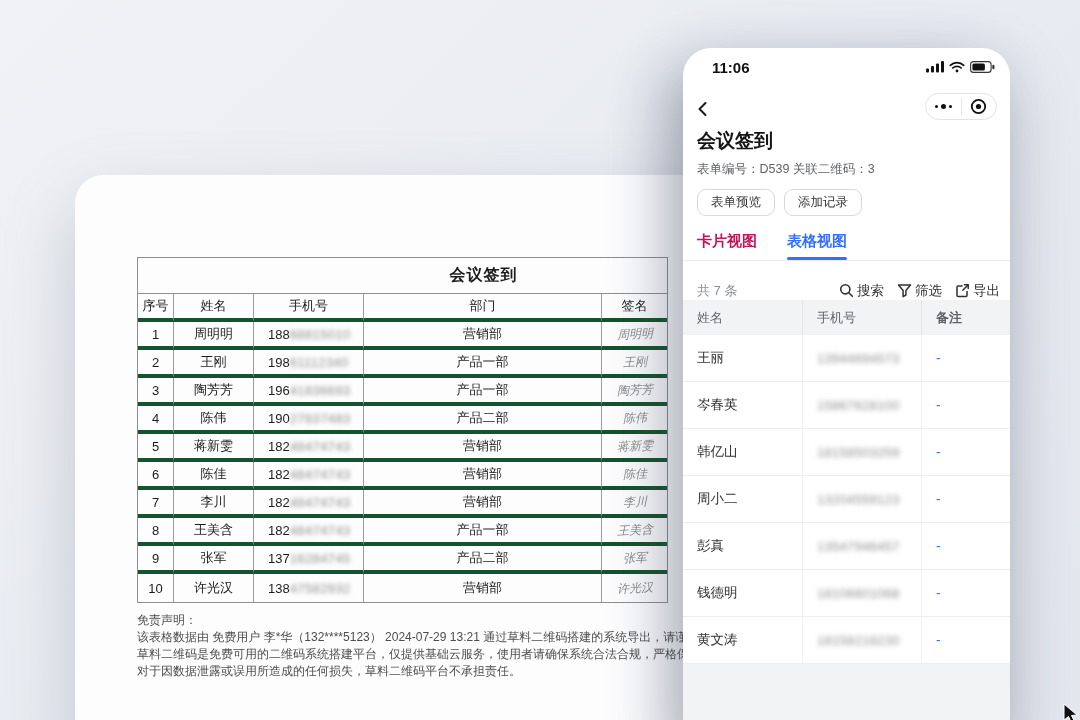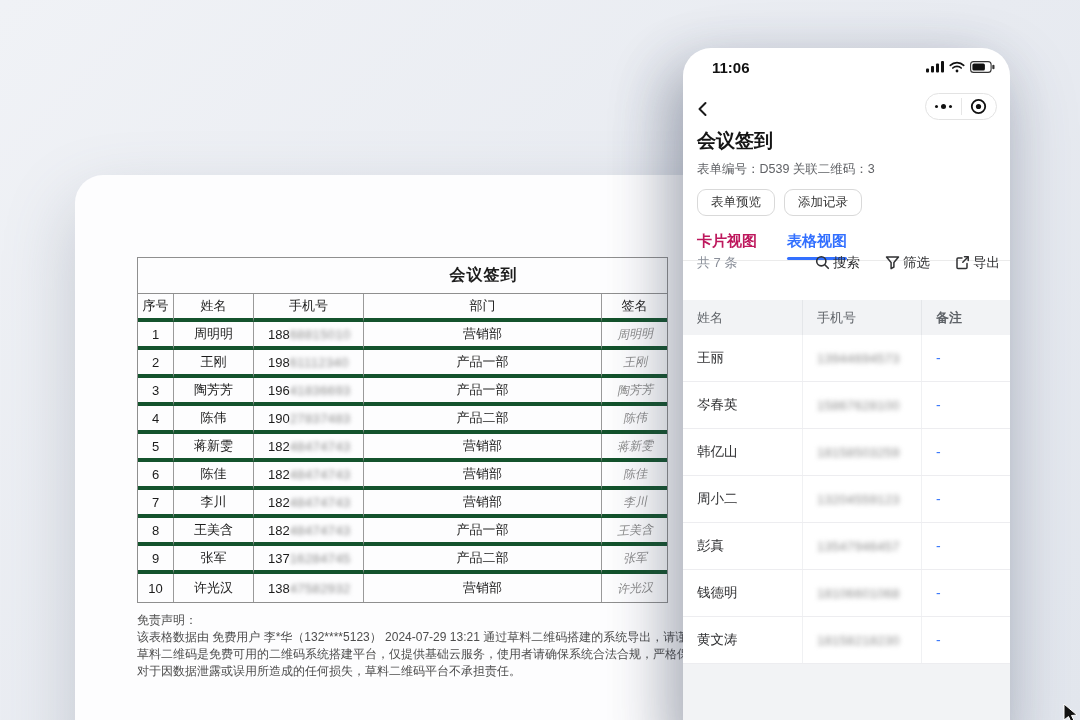--- a/index.html
+++ b/index.html
@@ -57,24 +57,24 @@
   .ph-btn { height:27px; padding:0 13px; border:1px solid #d9d9d9; border-radius:9px;
             background:#fff; font-size:12.5px; color:#333; display:flex; align-items:center;
             cursor:pointer; font-family:inherit; }
   .tabrow { position:absolute; left:14px; top:184px; display:flex; gap:30px; }
   .tab { font-size:15px; font-weight:bold; color:#be185d; padding-bottom:9px; position:relative; cursor:pointer; }
   .tab.active { color:#3370ff; }
   .tab.active::after { content:""; position:absolute; left:0; right:0; bottom:0; height:3.5px;
                        background:#3370ff; border-radius:2px; }
   .tab-divider { position:absolute; left:0; top:212px; width:100%; height:1px; background:#ebebeb; }
 
-  .toolbar { position:absolute; left:0; top:195px; width:100%; height:39px;
+  .toolbar { position:absolute; left:0; top:223px; width:100%; height:39px;
              display:flex; align-items:center; padding:0 10px 0 14px; }
   .tb-count { color:#8a8f99; font-size:13px; }
-  .tb-actions { margin-left:auto; display:flex; gap:25px; }
+  .tb-actions { margin-left:auto; display:flex; gap:13px; }
   .tb-item { display:flex; align-items:center; gap:3px; font-size:13.5px; color:#303133; cursor:pointer; }
 
   .m-table { position:absolute; left:0; top:252px; width:100%; }
   .m-head { display:grid; grid-template-columns:120px 119px 88px; height:35px;
             background:#f2f3f5; color:#5f6368; font-size:13px; }
   .m-head > div { display:flex; align-items:center; padding-left:14px;
                   border-right:1px solid #e4e6e9; }
   .m-head > div:last-child { border-right:none;font-weight:bold; }
   .m-row { display:grid; grid-template-columns:120px 119px 88px; height:47px;
            background:#fff; border-bottom:1px solid #ededf0; }

